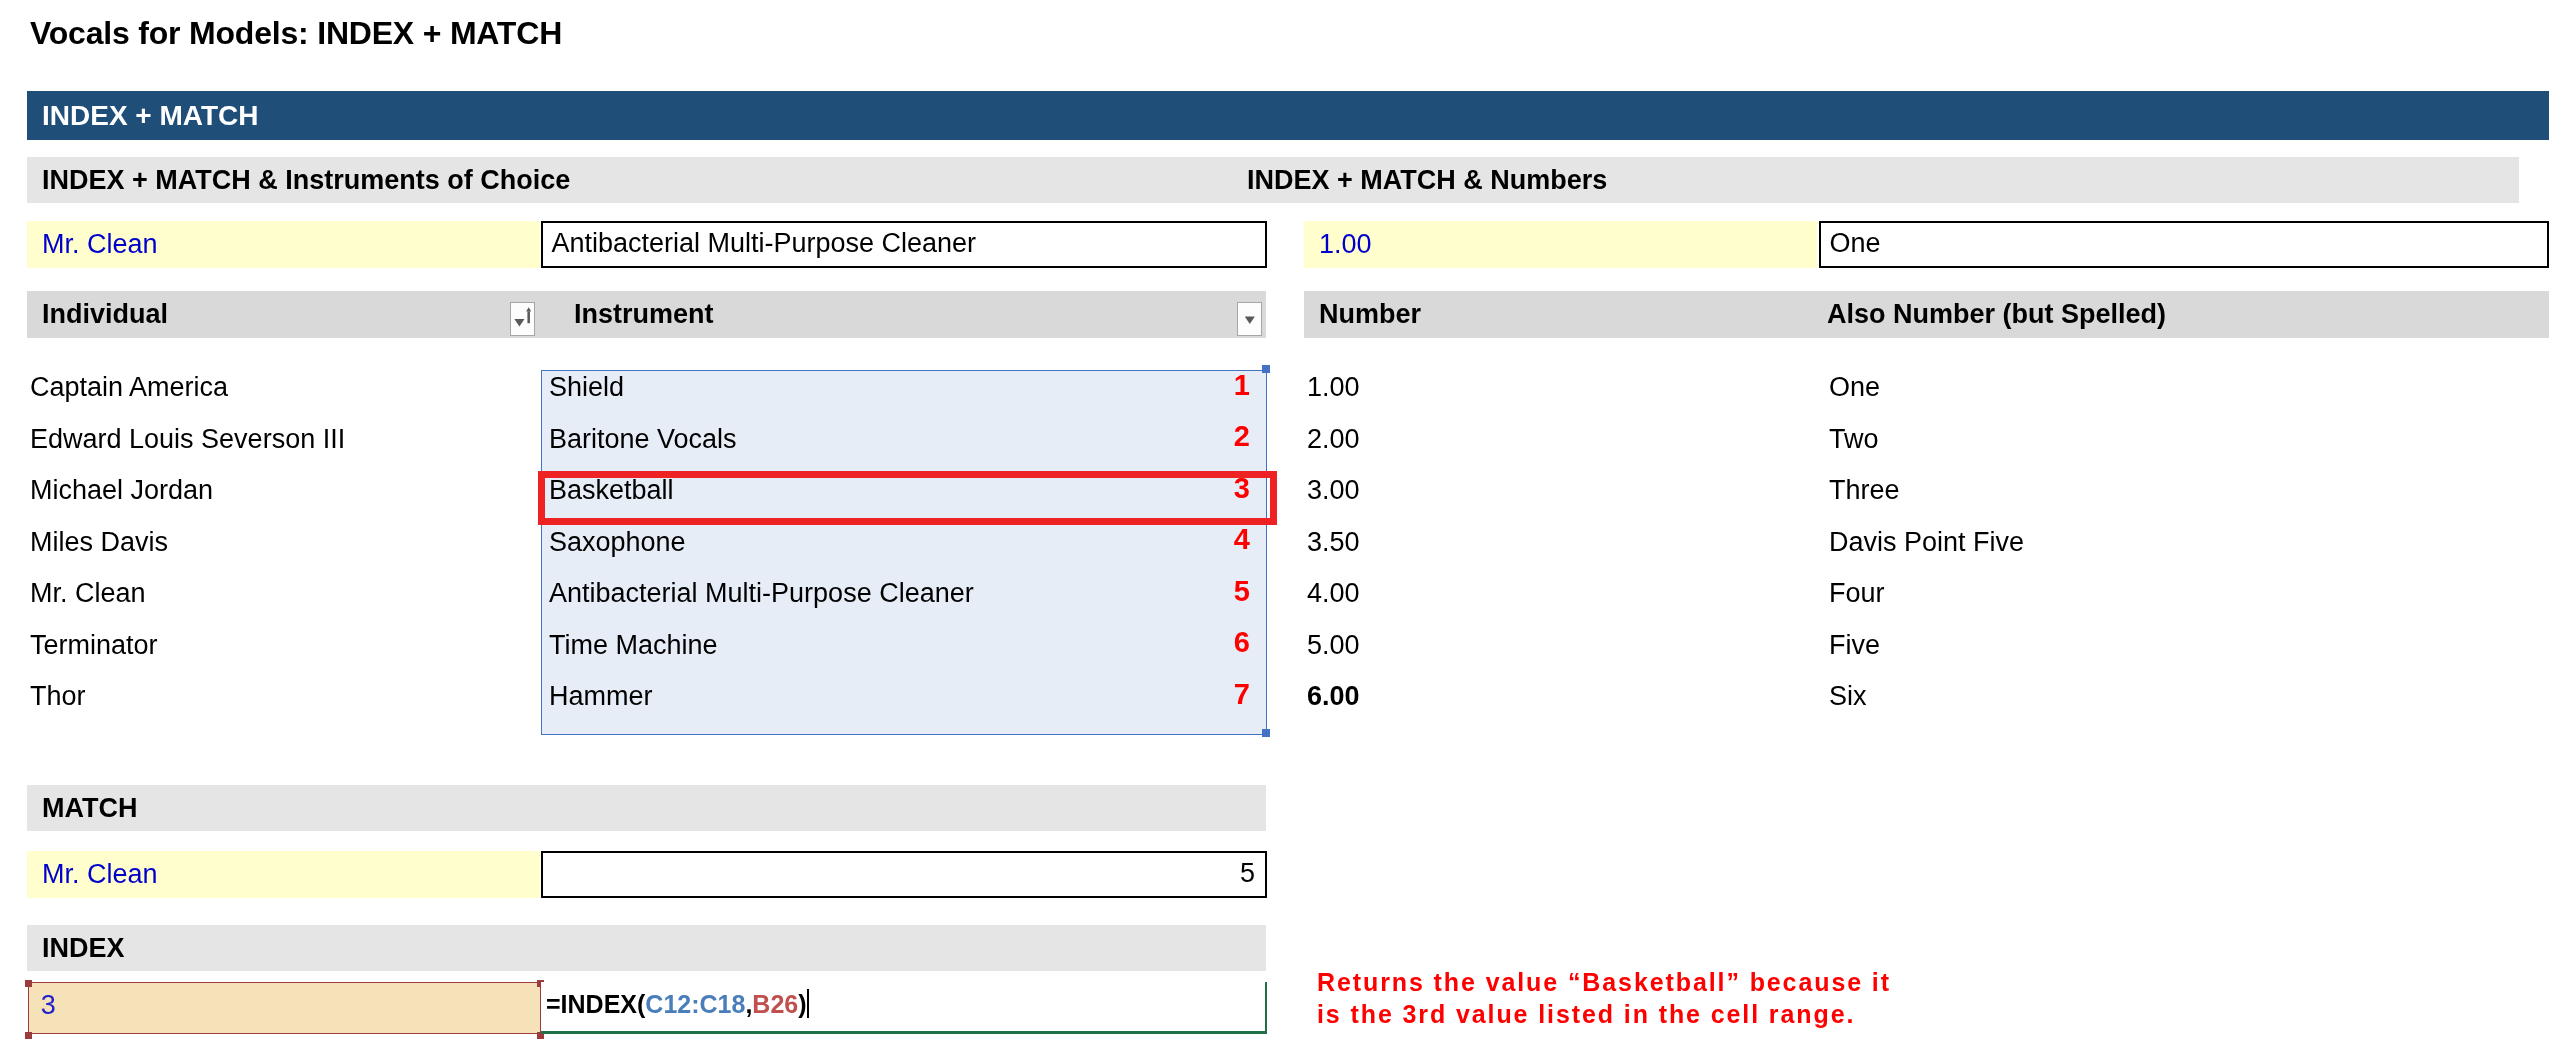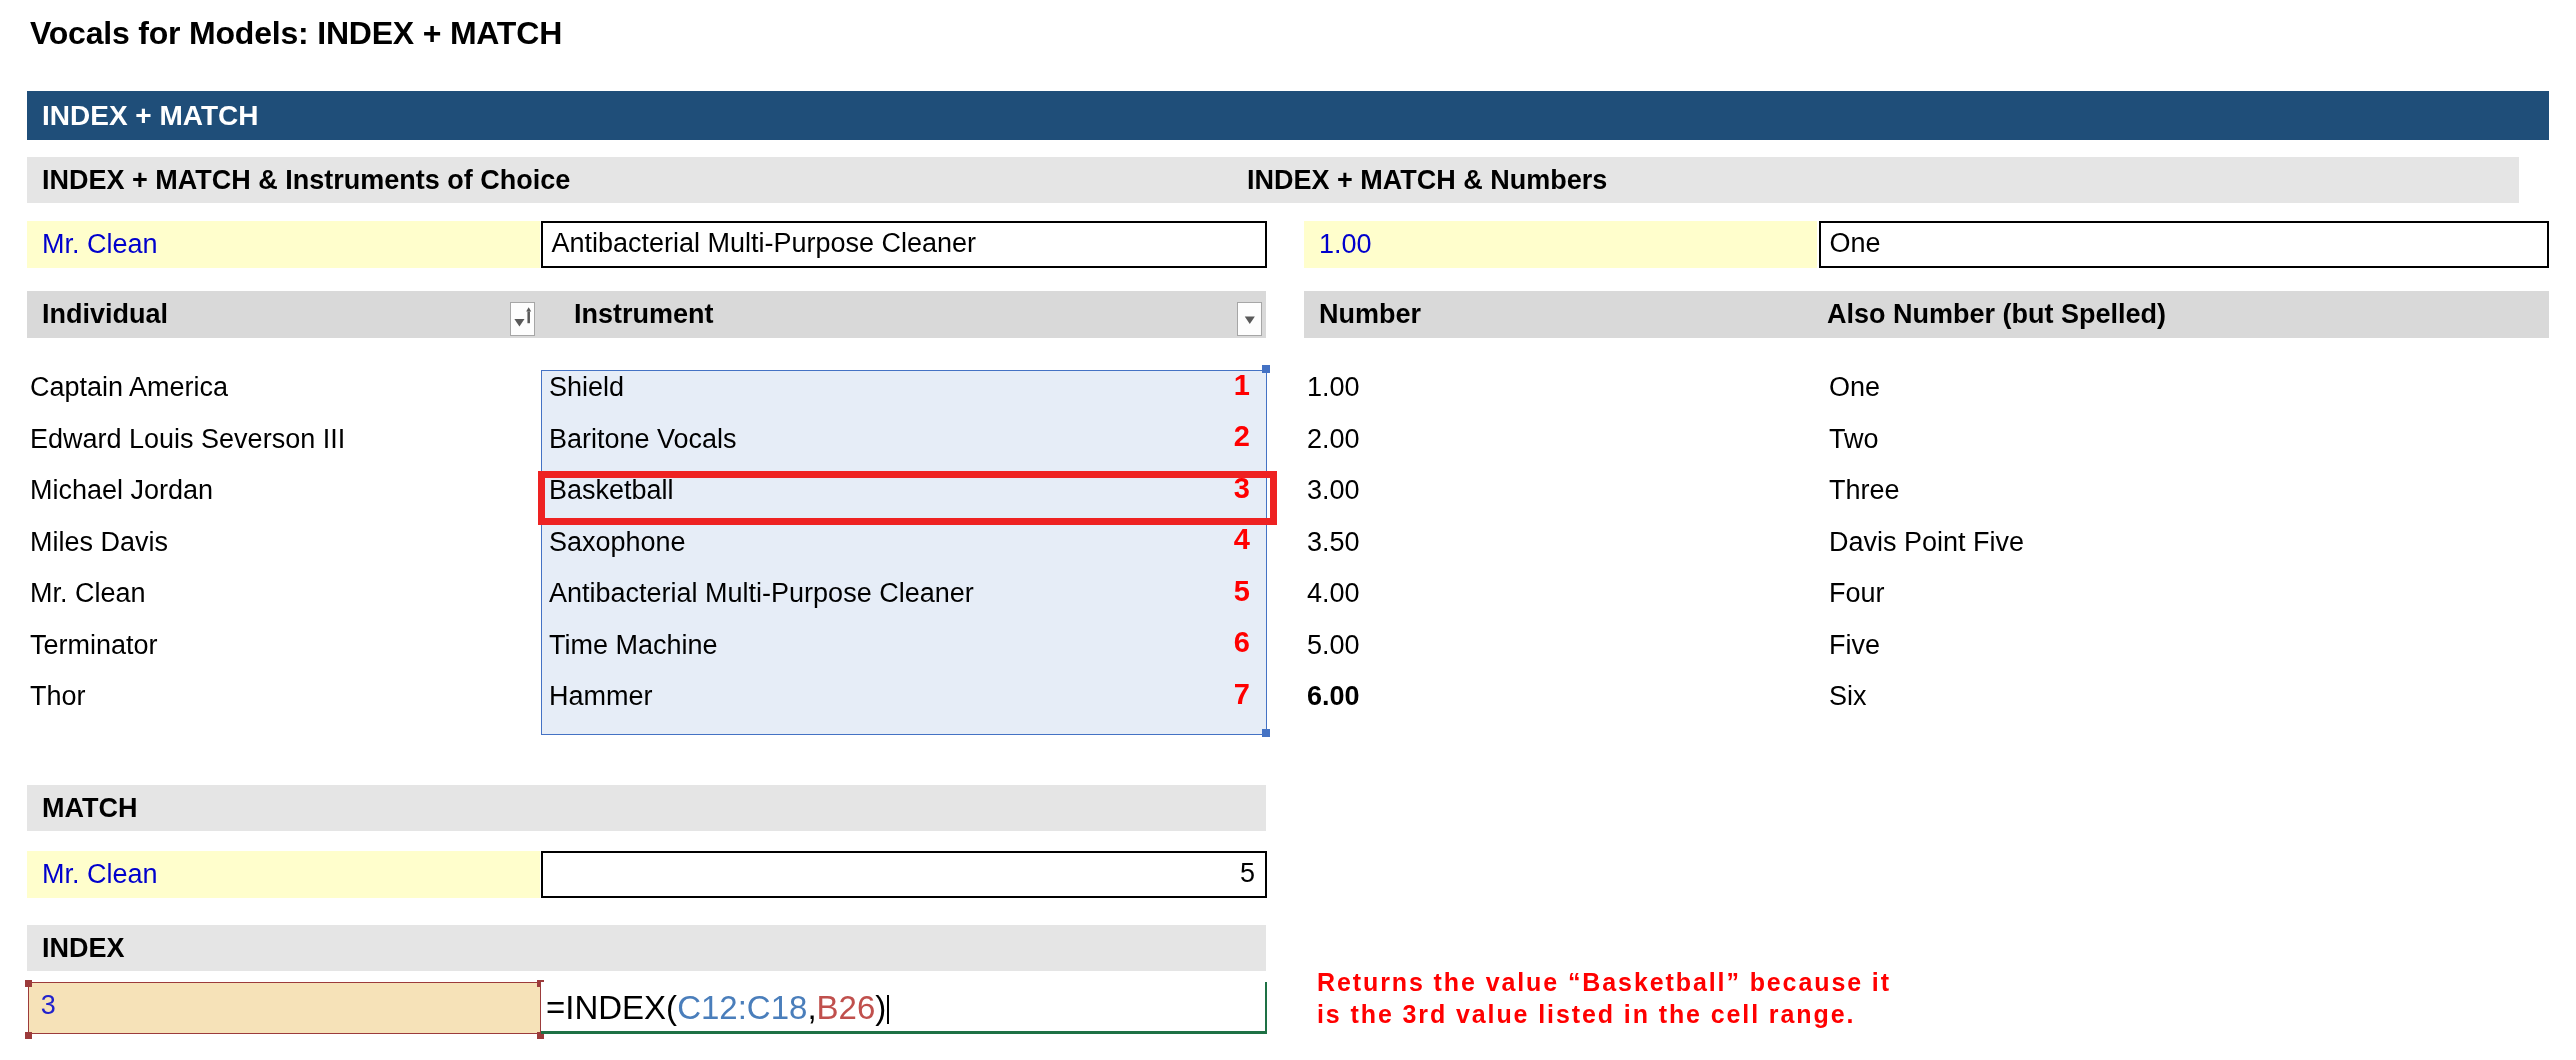--- a/index.html
+++ b/index.html
@@ -202,23 +202,24 @@
     height: 52px;
     background: #ffffff;
     border-bottom: 3.4px solid #1e7145;
     border-right: 2.5px solid #1e7145;
     box-sizing: border-box;
   }
   #formula-text {
     position: absolute;
     left: 5px;
     top: 6.8px;
-    font-size: 33px;
-    white-space: nowrap;
-    color: #000000;
+    font-size: 25px;
+    white-space: nowrap;
+    color: #000000;
+    font-weight: bold;
   }
   #formula-text .blue { color: #4a7ebb; }
   #formula-text .red  { color: #c0504d; }
   #caret {
     display: inline-block;
     width: 1.7px;
     height: 29px;
     background: #000;
     vertical-align: -5px;
     margin-left: 0.8px;

